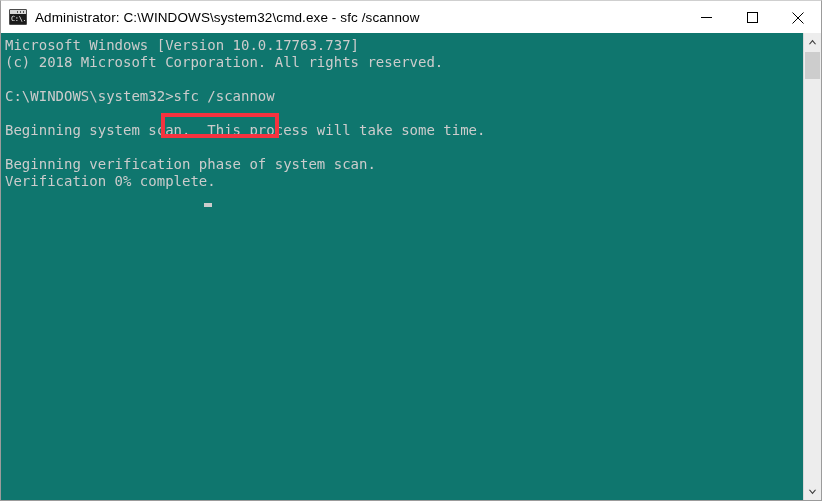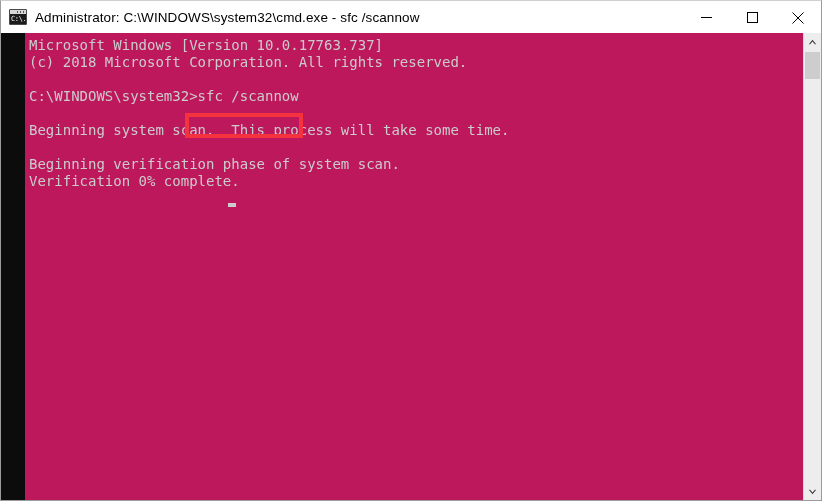--- a/index.html
+++ b/index.html
@@ -117,23 +117,22 @@
     border: none;
     padding: 0;
     cursor: default;
   }
   .win-btn svg { display: block; }
 
   
   #console-area {
     position: relative;
     flex: 1 1 auto;
-    background: #be185d;
+    background: #0f766e;
     overflow: hidden;
-    margin-left: 24px;
   }
 
   #console-text {
     position: absolute;
     left: 4px;
     top: 4px;
     right: 24px;
     margin: 0;
     font-family: "DejaVu Sans Mono", "Liberation Mono", monospace;
     font-size: 14px;

